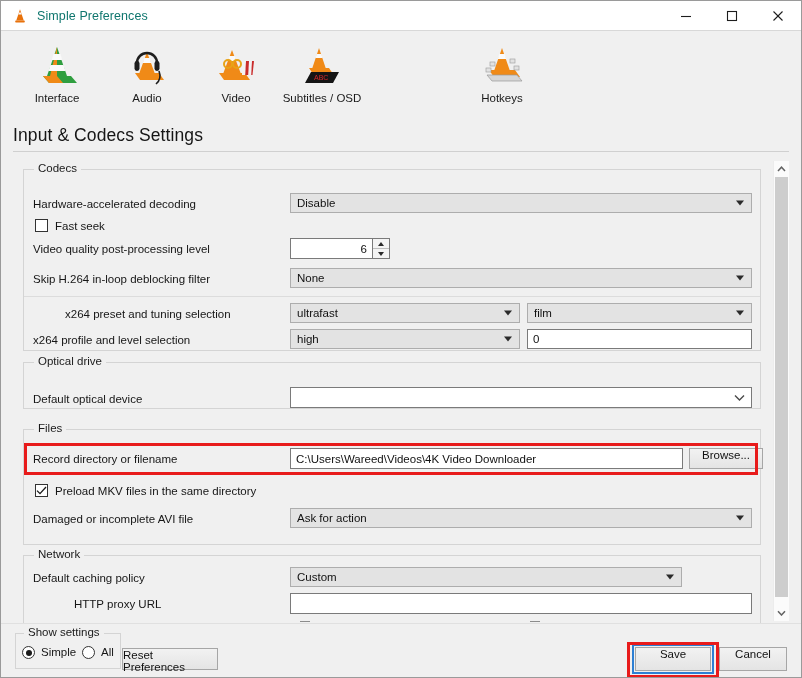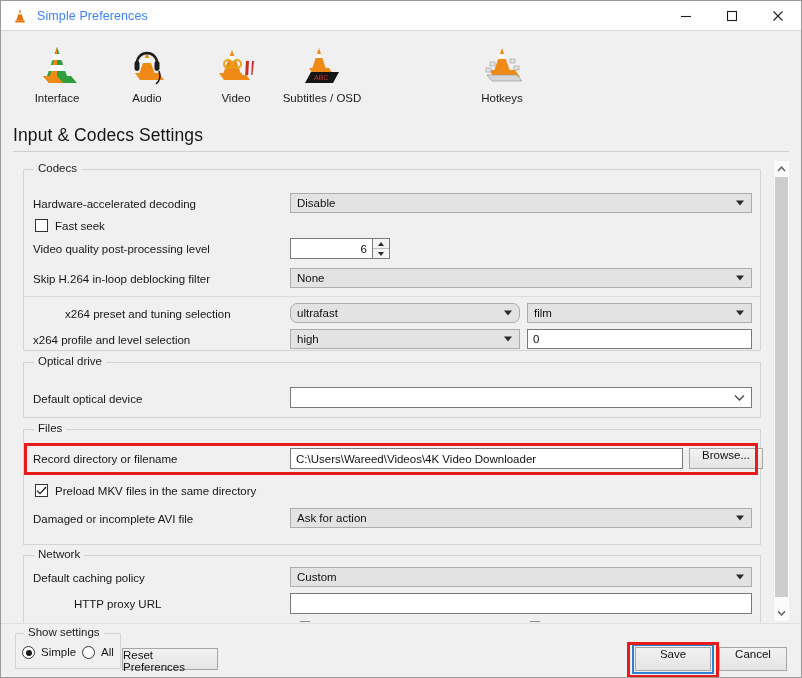--- a/index.html
+++ b/index.html
@@ -32,21 +32,21 @@
     box-sizing: border-box;
   }
   .title-icon {
     margin-left: 10px;
     width: 18px; height: 18px;
     display: block;
   }
   .title-text {
     margin-left: 8px;
     font-size: 12.5px;
-    color: #3b82f6;
+    color: #0f766e;
     letter-spacing: .1px;
   }
   .win-buttons {
     position: absolute;
     right: 0; top: 0;
     height: 30px;
     display: flex;
   }
   .win-btn {
     width: 46px; height: 30px;
@@ -496,39 +496,39 @@
 
       <div class="row-label" style="left:20px; top:116px;">Skip H.264 in-loop deblocking filter</div>
       <div class="combo" style="left:277px; top:111px; width:462px;">
         <span>None</span>
         <span class="arrow"></span>
       </div>
 
       <div class="divider-line" style="left:11px; top:139px; width:736px;"></div>
 
       <div class="row-label" style="left:20px; top:151px;margin-left:32px;">x264 preset and tuning selection</div>
-      <div class="combo" style="left:277px; top:146px; width:230px;border-radius:7px;">
+      <div class="combo" style="left:277px; top:146px; width:230px;">
         <span>ultrafast</span>
         <span class="arrow"></span>
       </div>
       <div class="combo" style="left:514px; top:146px; width:225px;">
         <span>film</span>
         <span class="arrow"></span>
       </div>
 
       <div class="row-label" style="left:20px; top:177px;">x264 profile and level selection</div>
       <div class="combo" style="left:277px; top:172px; width:230px;">
         <span>high</span>
         <span class="arrow"></span>
       </div>
       <div class="textfield" style="left:514px; top:172px; width:225px;">
         <span>0</span>
       </div>
 
-      <div class="group" style="left:10px; top:205px; width:738px; height:56px;">
+      <div class="group" style="left:10px; top:205px; width:738px; height:47px;">
         <span class="group-legend">Optical drive</span>
       </div>
       <div class="row-label" style="left:20px; top:236px;">Default optical device</div>
       <div class="combo combo-white" style="left:277px; top:230px; width:462px; height:21px;">
         <span></span>
         <svg class="chev" width="11" height="8" viewBox="0 0 11 8">
           <polyline points="1,1.5 5.5,6 10,1.5" fill="none" stroke="#4a4a4a" stroke-width="1.4"></polyline>
         </svg>
       </div>
 
@@ -556,21 +556,21 @@
       <div class="row-label" style="left:20px; top:356px;">Damaged or incomplete AVI file</div>
       <div class="combo" style="left:277px; top:351px; width:462px;">
         <span>Ask for action</span>
         <span class="arrow"></span>
       </div>
 
       <div class="group" style="left:10px; top:398px; width:738px; height:90px;">
         <span class="group-legend">Network</span>
       </div>
       <div class="row-label" style="left:20px; top:415px;">Default caching policy</div>
-      <div class="combo" style="left:277px; top:410px; width:462px;">
+      <div class="combo" style="left:277px; top:410px; width:392px;">
         <span>Custom</span>
         <span class="arrow"></span>
       </div>
 
       <div class="row-label" style="left:20px; top:441px;padding-left:41px;">HTTP proxy URL</div>
       <div class="textfield" style="left:277px; top:436px; width:462px; height:21px;">
         <span></span>
       </div>
 
       <div class="divider-line" style="left:287px; top:464px; width:10px; background:#8c8c8c;"></div>

